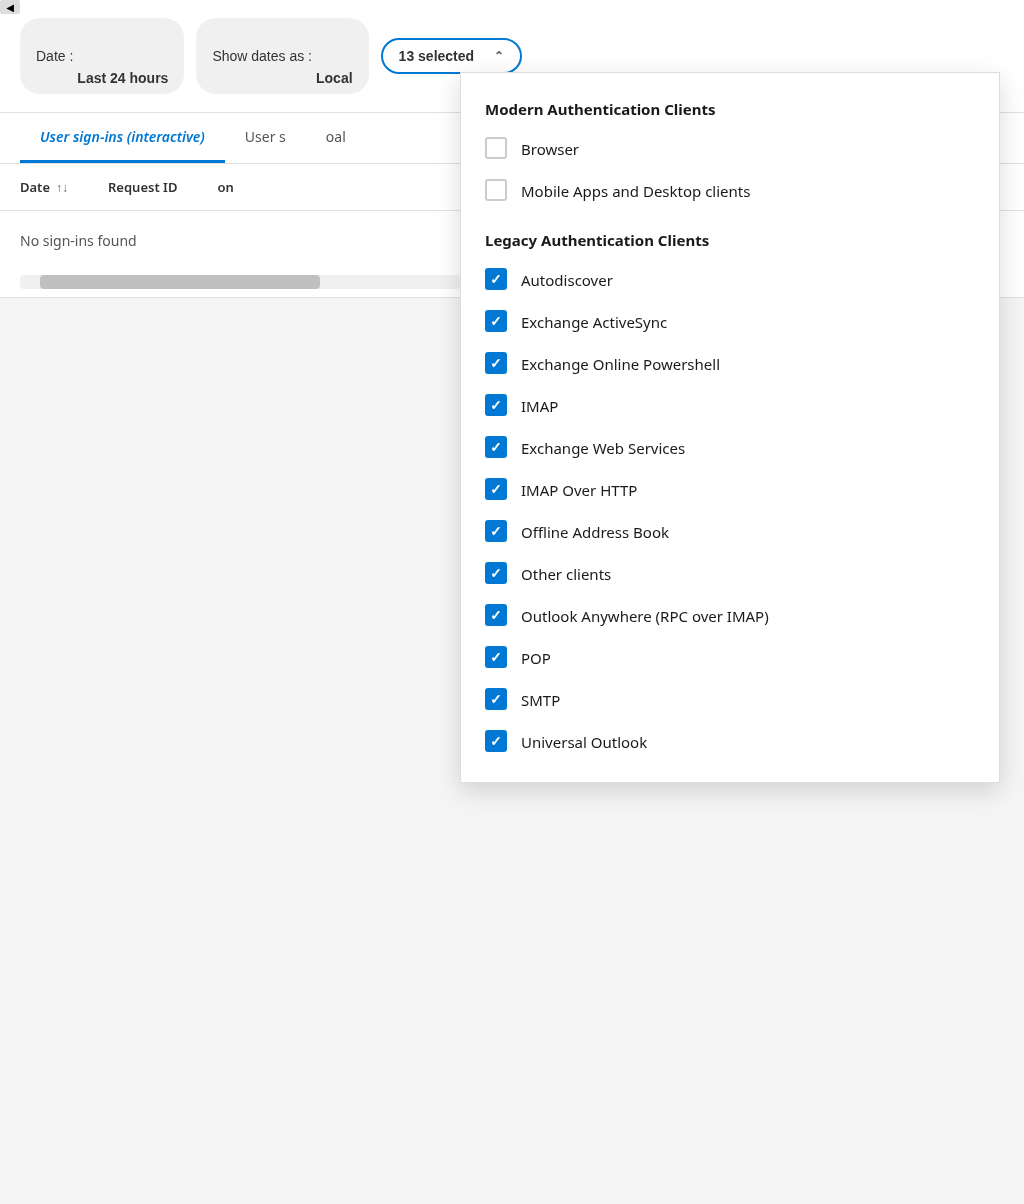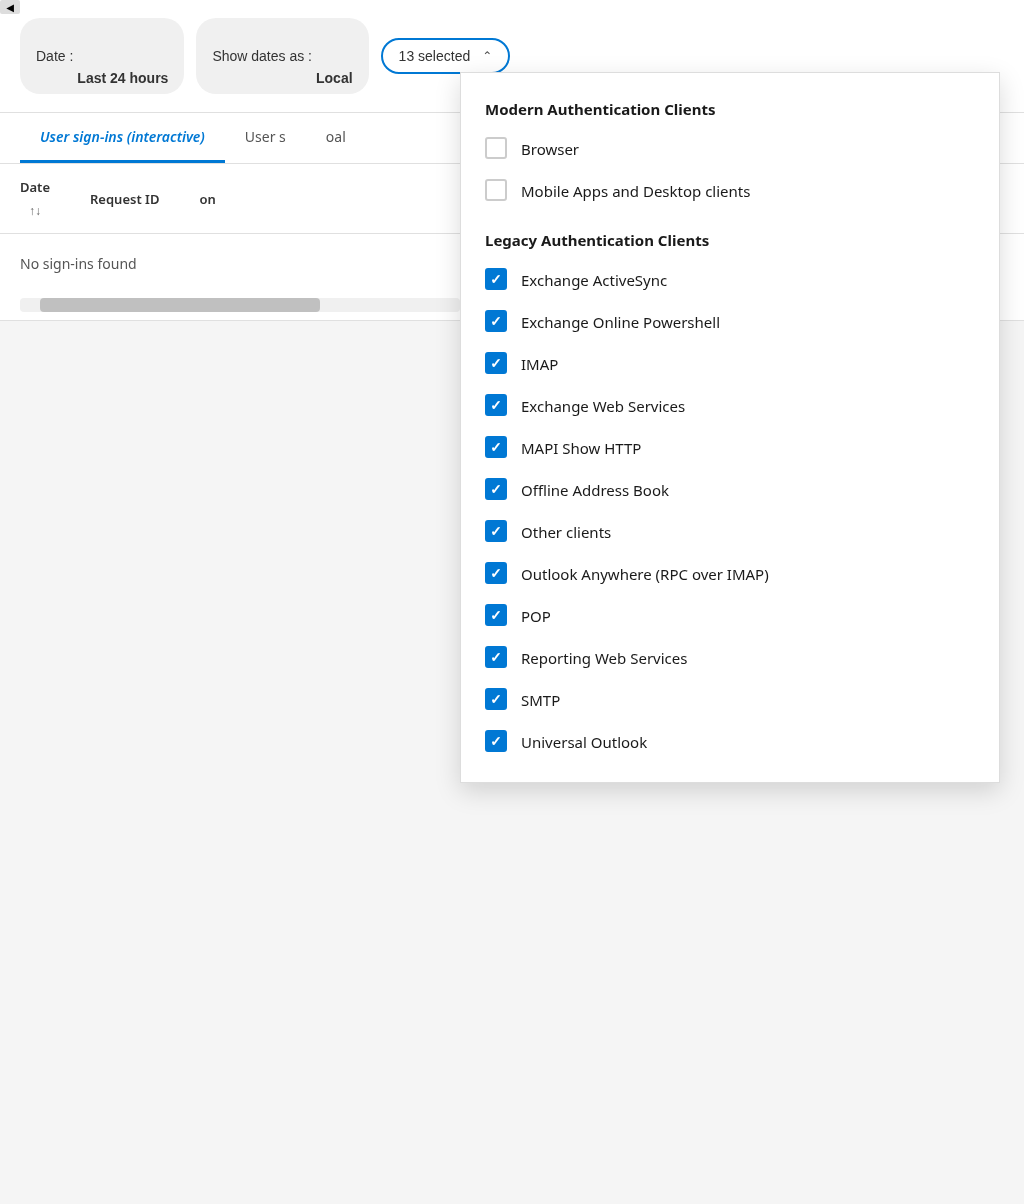--- a/index.html
+++ b/index.html
@@ -40,22 +40,22 @@
       display: flex;
       align-items: center;
       background: #fff;
       border: 2px solid #0078d4;
       border-radius: 20px;
       padding: 8px 16px;
       font-size: 14px;
       color: #333;
       white-space: nowrap;
       cursor: pointer;
-      gap: 12px;
-      font-weight: 400;
+      gap: 20px;
+      font-weight: 700;
     }
 
     .chevron-icon {
       font-size: 12px;
       color: #555;
     }
 
     .tabs-bar {
       display: flex;
       align-items: flex-end;
@@ -91,21 +91,20 @@
       font-weight: 600;
       color: #333;
       gap: 40px;
     }
 
     .col-date {
       display: flex;
       align-items: center;
       gap: 6px;
       cursor: pointer;
-      flex-direction: column;
     }
 
     .sort-icon {
       font-size: 12px;
       color: #666;
     }
 
     .table-body {
       padding: 20px;
       background: #fff;
@@ -283,60 +282,60 @@
 
   <div class="section-divider"></div>
 
   <div class="section-heading">
     <span>Legacy Authentication Clients</span>
   </div>
 
   <div id="legacy-items-container">
       <div class="checkbox-item">
         <div class="checkbox-box checked"></div>
+        <span>Autodiscover</span>
+      </div>
+      <div class="checkbox-item">
+        <div class="checkbox-box checked"></div>
         <span>Exchange ActiveSync</span>
       </div>
       <div class="checkbox-item">
         <div class="checkbox-box checked"></div>
         <span>Exchange Online Powershell</span>
       </div>
       <div class="checkbox-item">
         <div class="checkbox-box checked"></div>
         <span>IMAP</span>
       </div>
       <div class="checkbox-item">
         <div class="checkbox-box checked"></div>
         <span>Exchange Web Services</span>
       </div>
       <div class="checkbox-item">
         <div class="checkbox-box checked"></div>
-        <span>MAPI Show HTTP</span>
+        <span>IMAP Over HTTP</span>
       </div>
       <div class="checkbox-item">
         <div class="checkbox-box checked"></div>
         <span>Offline Address Book</span>
       </div>
       <div class="checkbox-item">
         <div class="checkbox-box checked"></div>
         <span>Other clients</span>
       </div>
       <div class="checkbox-item">
         <div class="checkbox-box checked"></div>
         <span>Outlook Anywhere (RPC over IMAP)</span>
       </div>
       <div class="checkbox-item">
         <div class="checkbox-box checked"></div>
         <span>POP</span>
       </div>
       <div class="checkbox-item">
         <div class="checkbox-box checked"></div>
-        <span>Reporting Web Services</span>
-      </div>
-      <div class="checkbox-item">
-        <div class="checkbox-box checked"></div>
         <span>SMTP</span>
       </div>
       <div class="checkbox-item">
         <div class="checkbox-box checked"></div>
         <span>Universal Outlook</span>
       </div>
     </div>
 
 </div>
 

